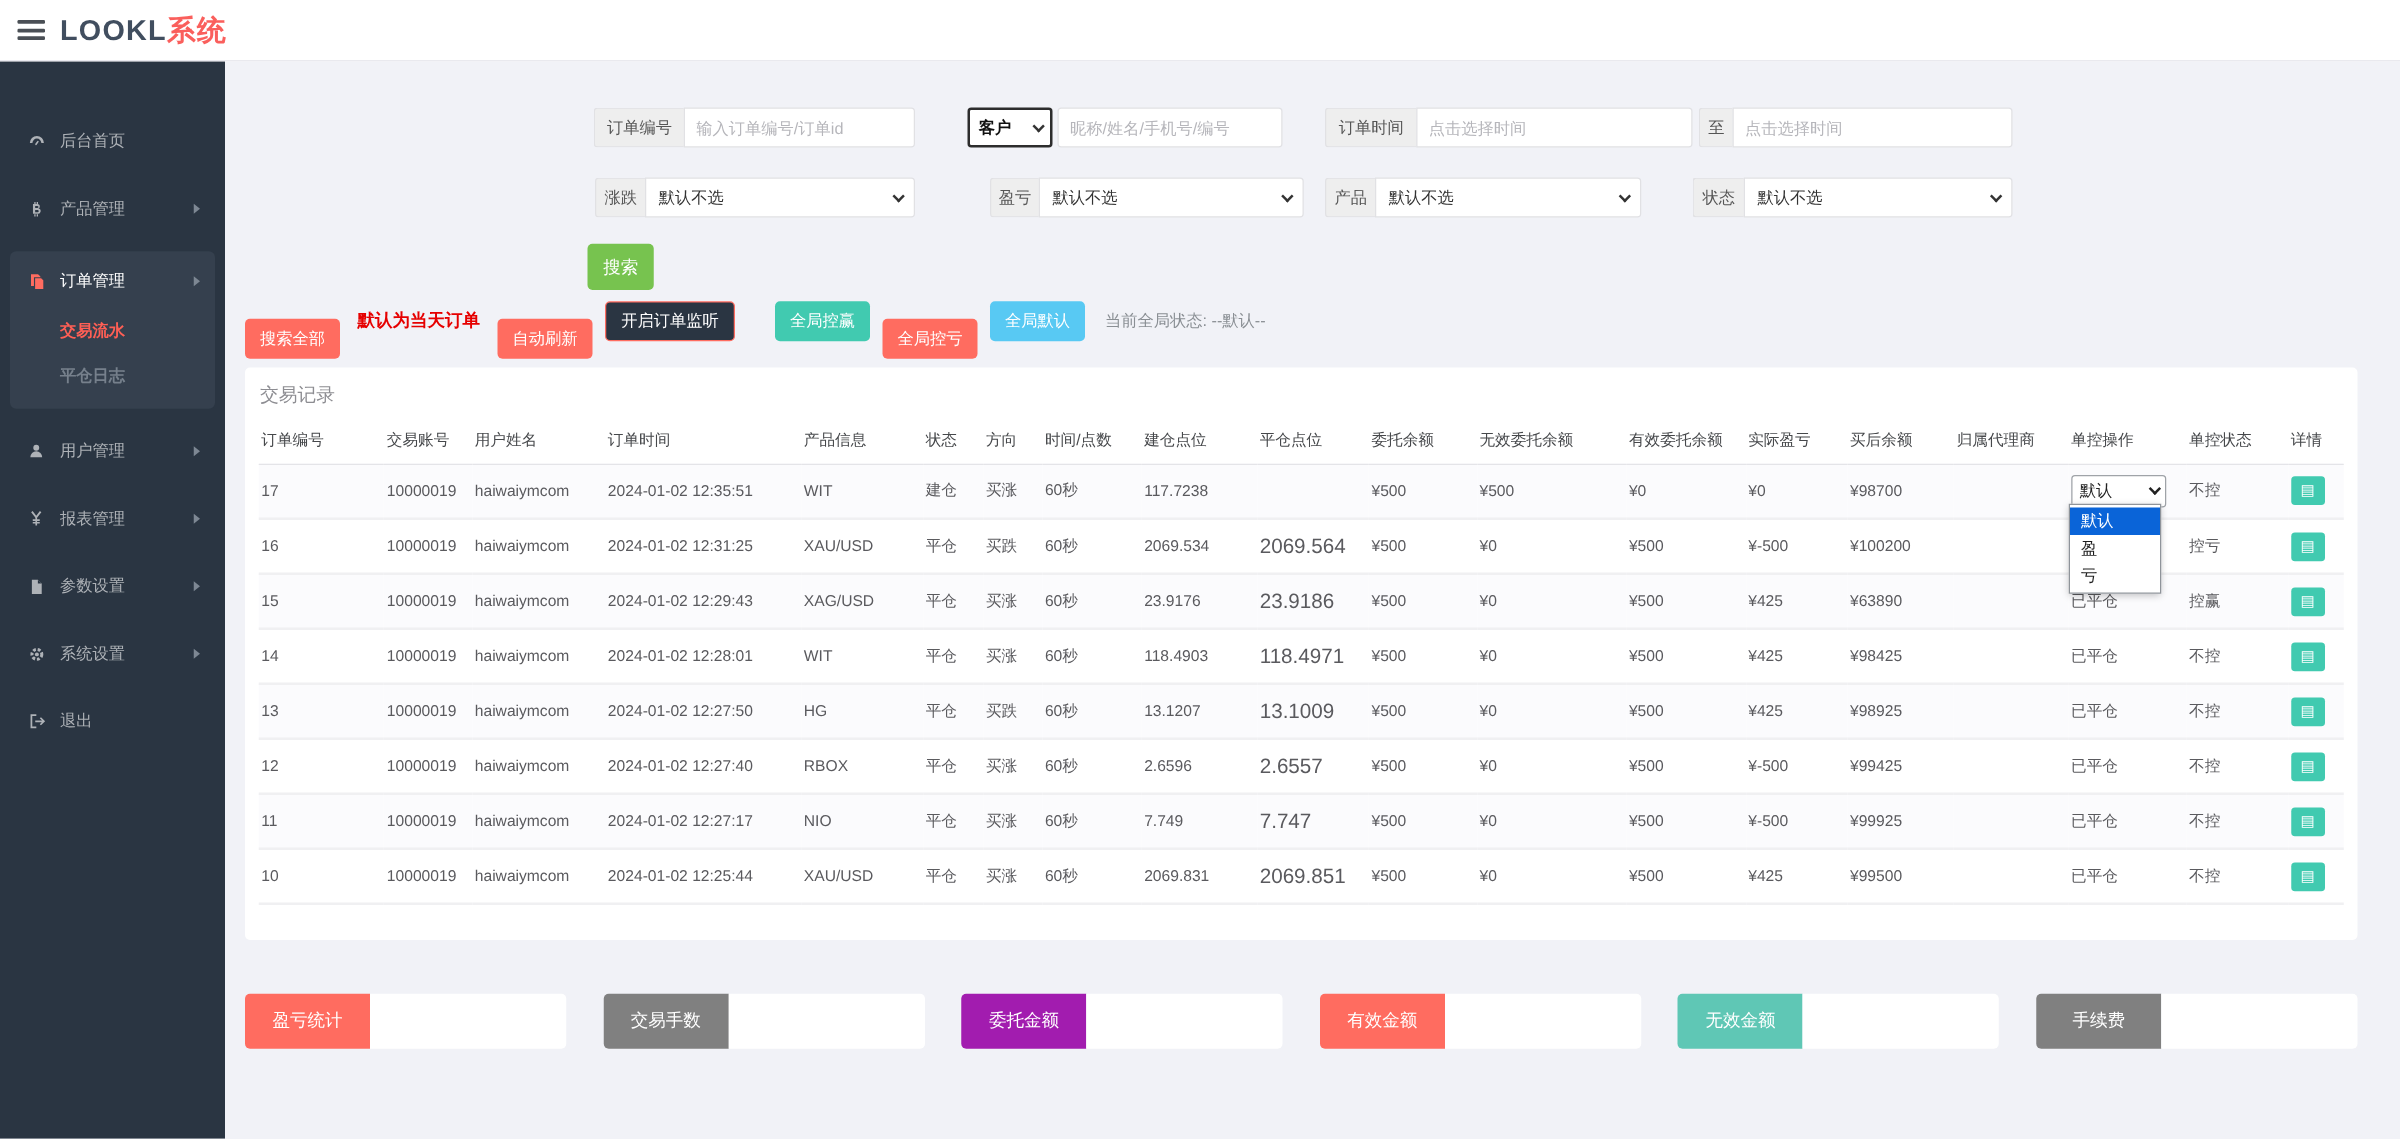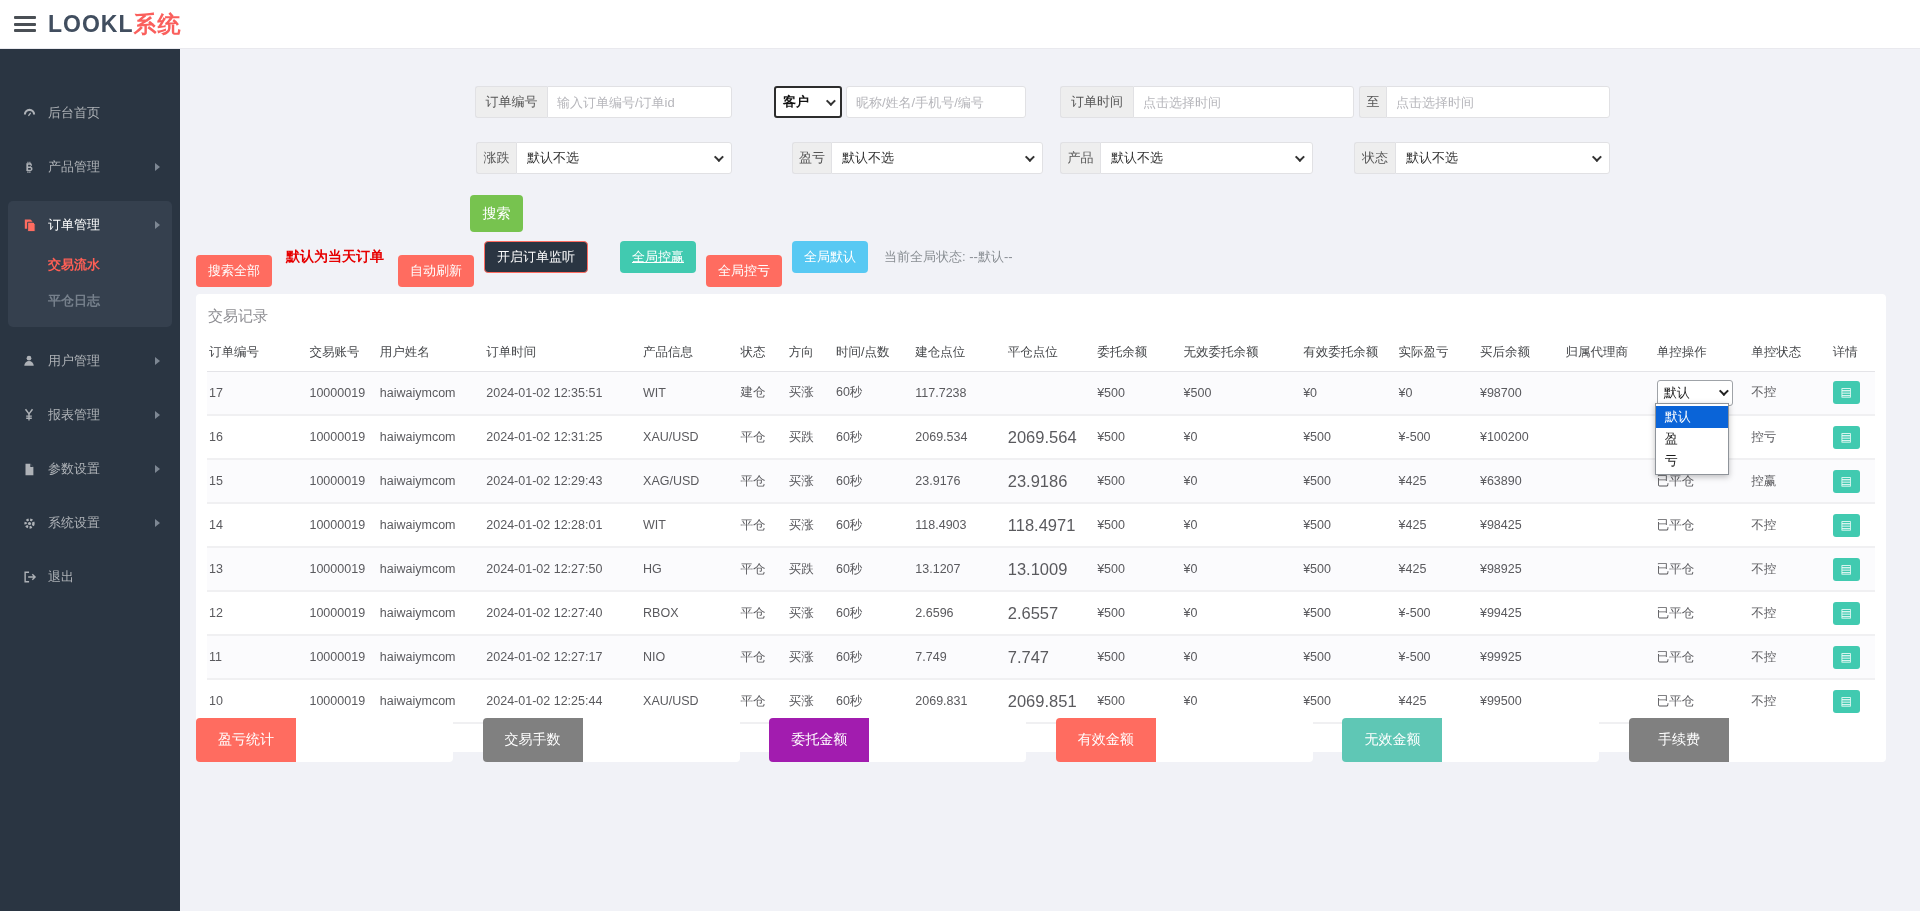--- a/index.html
+++ b/index.html
@@ -38,21 +38,21 @@
   .chev { width:7px; height:7px; border-right:2px solid #333; border-bottom:2px solid #333; transform:rotate(45deg) translateY(-2px); }
   .cust-select { border:2px solid #2d2d2d; border-radius:3px; background:#fff; font-size:13px; font-weight:bold; color:#111; display:flex; align-items:center; justify-content:space-between; padding:0 7px; cursor:pointer; }
   .mid-label { background:#eeeeee; border:1px solid #e1e1e4; color:#555; font-size:13px; display:flex; align-items:center; justify-content:center; }
 
   .search-btn { position:absolute; left:470px; top:195px; width:53px; height:37px; background:#77c34f; color:#fff; font-size:14px; border:none; border-radius:4px; cursor:pointer; z-index:5; }
 
   
   .toolbar { position:absolute; left:196px; top:241px; height:32px; display:flex; align-items:center; gap:10px; z-index:5; }
   .tbtn { height:32px; padding:0 12px; border:none; border-radius:4px; font-size:13px; color:#fff; cursor:pointer; white-space:nowrap; }
   .tbtn.red { background:#ff6c60;margin-top:28px; }
-  .tbtn.teal { background:#41cab0;text-decoration:underline; }
+  .tbtn.teal { background:#41cab0; }
   .tbtn.sky { background:#58c9f3; }
   .tbtn.dark { background:#2a3542; border:1px solid #ff6c60; }
   .today-note { color:#e60000; font-weight:bold; font-size:14px; margin:0 4px; white-space:nowrap; }
   .gap-left { margin-left:22px; }
   .global-status { color:#8a8f94; font-size:13px; margin-left:6px; white-space:nowrap; }
 
   
   .panel { position:absolute; left:196px; top:294px; width:1690px; height:458px; background:#fff; border-radius:4px; z-index:4; }
   .panel-title { padding:13px 12px 9px 12px; font-size:15px; color:#8d8d92; }
   table.trades { width:calc(100% - 22px); margin:0 11px; border-collapse:collapse; table-layout:fixed; font-size:12.5px; }
@@ -66,21 +66,21 @@
   .close-big { font-size:16.5px; }
   .detail-btn { width:27px; height:23px; background:#41cab0; border:none; border-radius:3px; color:#fff; font-size:12px; line-height:23px; text-align:center; cursor:pointer; display:inline-block; }
   .ctl-cell { position:relative; }
   .ctl-select { width:76px; height:26px; border:1px solid #9fa3a8; border-radius:3px; background:#fff; display:flex; align-items:center; justify-content:space-between; padding:0 6px; font-size:13px; color:#222; cursor:pointer; }
   .ctl-select .chev { border-color:#222; }
   .ctl-pop { position:absolute; left:0; top:31px; width:74px; background:#fff; border:1px solid #8f949a; box-shadow:0 2px 6px rgba(0,0,0,.25); z-index:60; padding:2px 0; }
   .ctl-opt { font-size:13px; color:#1c1c1c; padding:2px 9px; cursor:pointer; }
   .ctl-opt.sel { background:#0a64d8; color:#fff; }
 
   
-  .summary { position:absolute; left:196px; top:718px; width:1690px; display:flex; justify-content:space-between; z-index:5; }
+  .summary { position:absolute; left:196px; top:795px; width:1690px; display:flex; justify-content:space-between; z-index:5; }
   .sgroup { display:flex; }
   .slabel { width:100px; height:44px; border-radius:4px 0 0 4px; color:#fff; font-size:14px; display:flex; align-items:center; justify-content:center; }
   .sbox { width:157px; height:44px; background:#fff; border-radius:0 4px 4px 0; border:none; font-size:14px; padding:0 8px; outline:none; }
 
   
   .watermark { position:absolute; left:1173px; top:604px; z-index:40; opacity:.95; pointer-events:none; }
   .wm-row { display:flex; align-items:flex-start; }
   .wm-brand { font-size:31px; font-weight:bold; color:#2e6ad1; letter-spacing:2px; }
   .wm-col { margin-left:6px; }
   .wm-brand2 { font-size:17px; font-weight:bold; color:#e8564a; letter-spacing:1px; display:block; }

